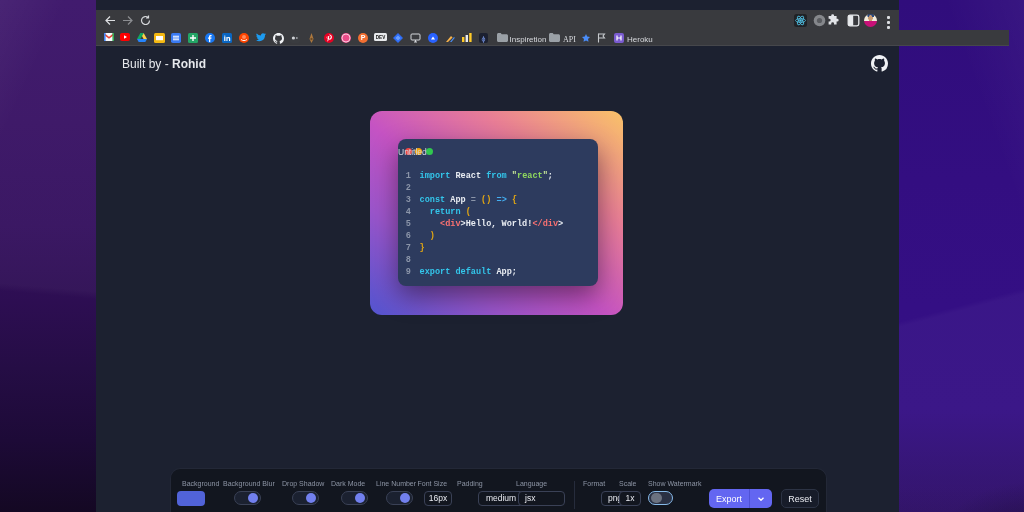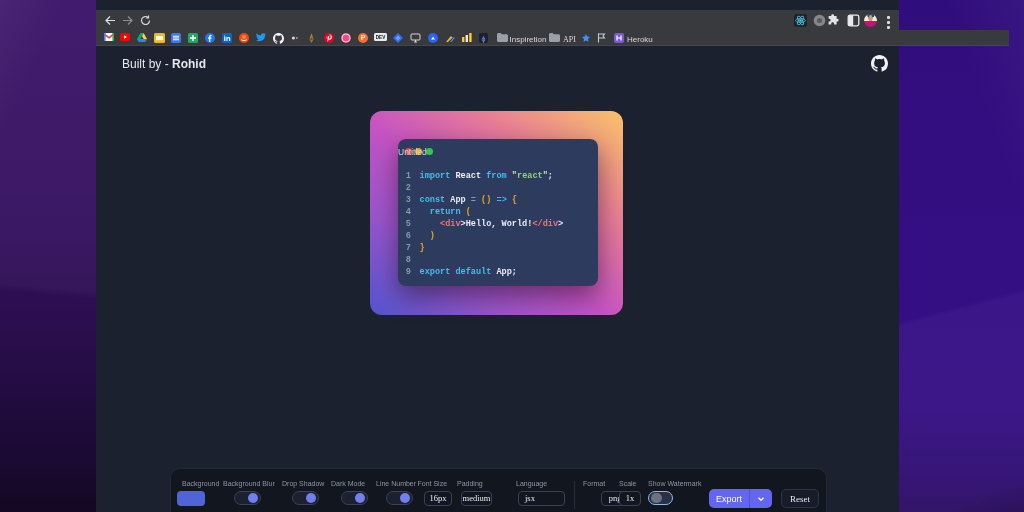--- a/index.html
+++ b/index.html
@@ -59,21 +59,21 @@
   .tr { color:#f87171; } 
 
   
   #builtby { left:26px; top:9.5px; color:#e6e8ec; font-size:12px; }
   #gh { left:775px; top:8px; }
 
   
   #panel { left:74px; top:420.5px; width:657px; height:45px; background:#12161f; border:1px solid #232837; border-radius:10px 10px 0 0; border-bottom:none; }
   .lbl { position:absolute; top:11.5px; color:#8d95a5; font-size:7px; white-space:nowrap; }
   .ctl { position:absolute; top:22px; height:15px; }
-  .inputbox { border:1px solid #3a4156; border-radius:4px; background:#12161f; color:#e8eaf0; font-size:8.5px; display:flex; align-items:center; justify-content:center; font-family:Liberation Serif, serif; }
+  .inputbox { border:1px solid #3a4156; border-radius:4px; background:#12161f; color:#e8eaf0; font-size:8.5px; display:flex; align-items:center; justify-content:center; font-family:Liberation Sans, sans-serif; }
   .toggle { width:27px; height:14px; border-radius:7px; background:#1b2130; border:1px solid #3a4156; position:absolute; top:22px; }
   .knob { position:absolute; top:1.25px; width:10.5px; height:10.5px; border-radius:50%; background:#7280ee; right:1.8px; }
   #bookbar svg { display:block; }
   .sep { position:absolute; top:12px; left:403px; width:1px; height:28px; background:#262c3c; }
 </style>
 </head>
 <body>
 <div id="wall-left" class="abs"></div>
 <div id="wall-right" class="abs"></div>
 
@@ -336,21 +336,21 @@
 
       <div class="lbl" style="left:205px;">Line Number</div>
       <div class="toggle" style="left:215px;">
           <div class="knob"></div>
         </div>
 
       <div class="lbl" style="left:246.5px;">Font Size</div>
       <div class="ctl inputbox" style="left:253px; width:28px;">16px</div>
 
       <div class="lbl" style="left:286px;">Padding</div>
-      <div class="ctl inputbox" style="left:290px; width:31px;">medium</div>
+      <div class="ctl inputbox" style="left:307px; width:46px;">medium</div>
 
       <div class="lbl" style="left:345px;">Language</div>
       <div class="ctl inputbox" style="left:347px; width:47px; justify-content:flex-start; padding-left:6px;">jsx</div>
 
       <div class="sep"></div>
 
       <div class="lbl" style="left:412px;">Format</div>
       <div class="ctl inputbox" style="left:412px; width:28px;margin-left:18px;">png</div>
 
       <div class="lbl" style="left:448px;">Scale</div>

